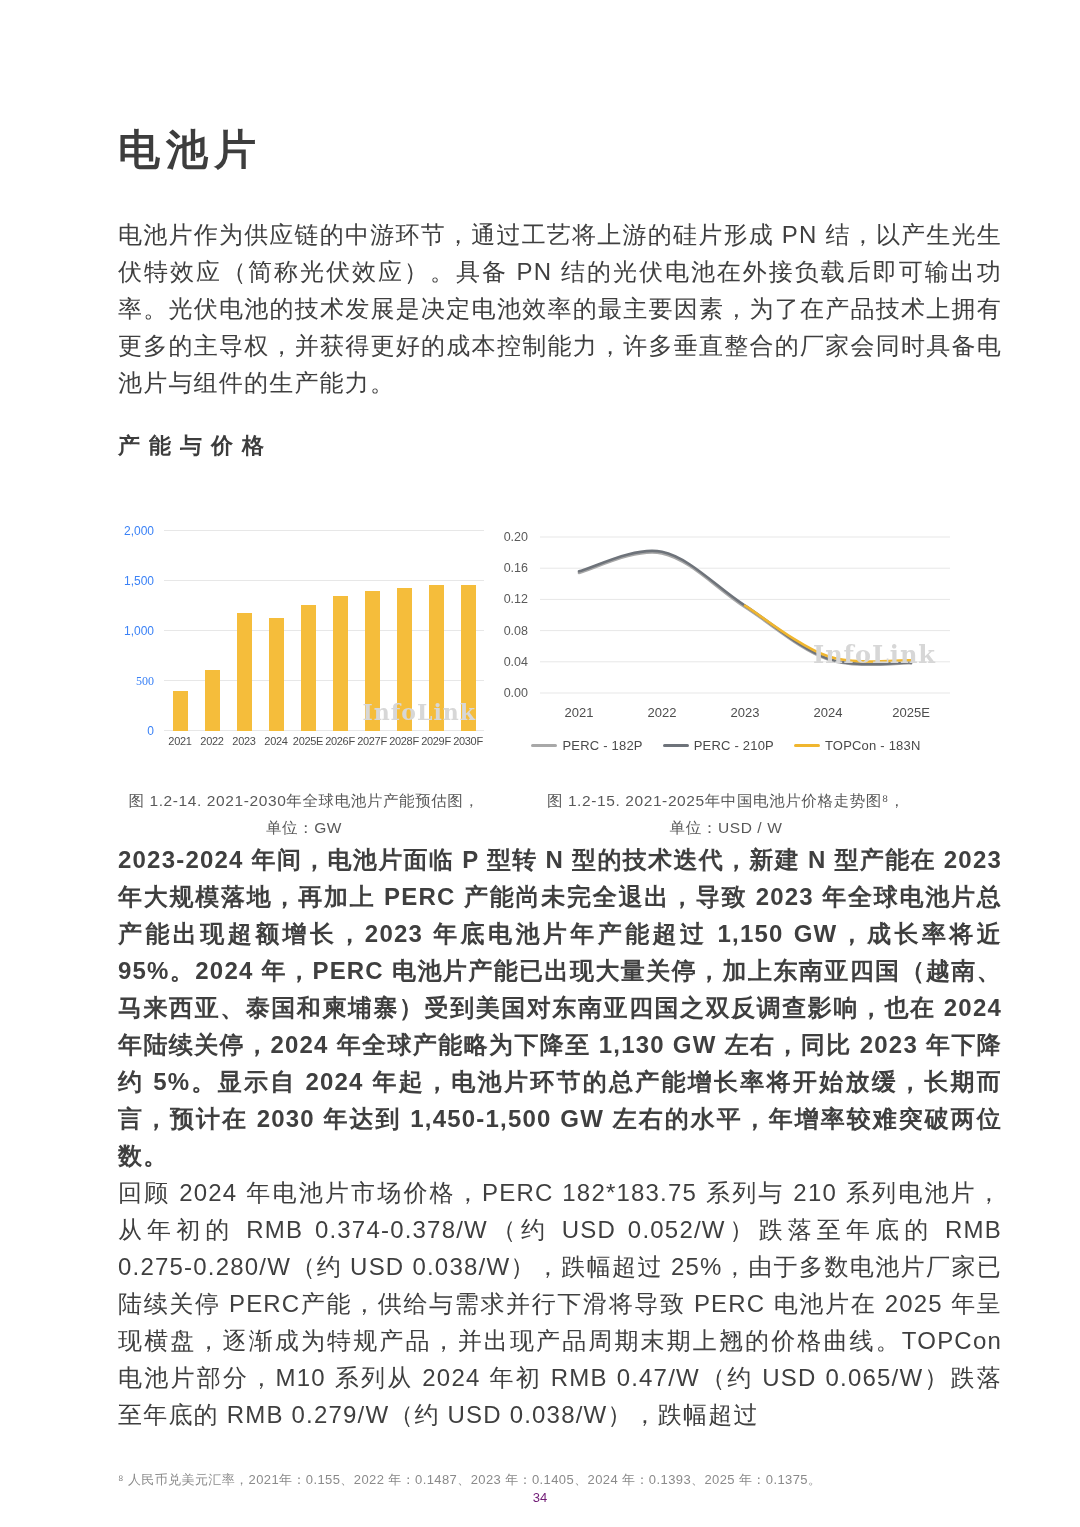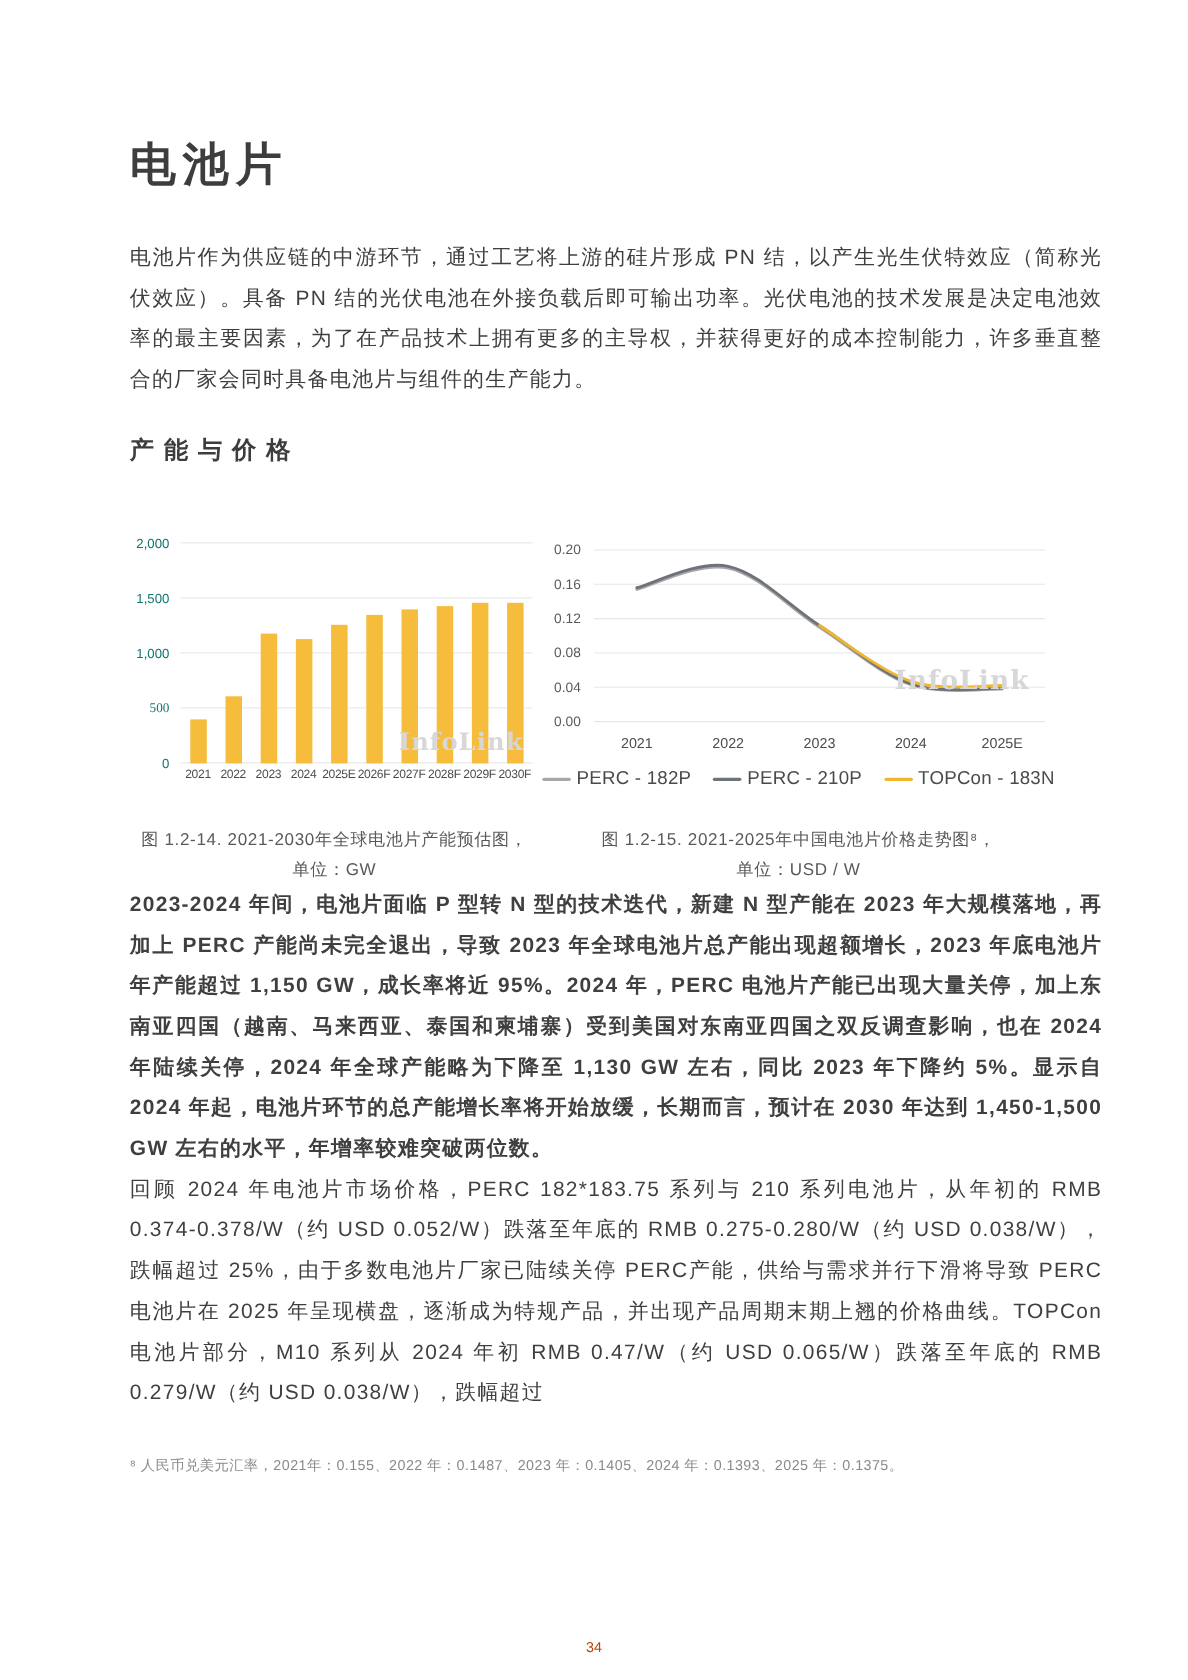--- a/index.html
+++ b/index.html
@@ -16,21 +16,21 @@
   }
   h1.title{
     margin:0 0 38px 0;
     font-size:42px;
     font-weight:700;
     letter-spacing:6px;
     color:#3d3d3d;
   }
   p.body-text{
     margin:0;
-    font-size:19px;
+    font-size:24px;
     line-height:37px;
     letter-spacing:1.2px;
     text-align:justify;
     color:#3f3f3f;
   }
   h2.section-heading{
     margin:30px 0 0 0;
     font-size:22px;
     font-weight:700;
     letter-spacing:9px;
@@ -49,21 +49,21 @@
   .bar-plot{
     position:absolute;left:46px;top:8px;
     width:320px;height:200px;
   }
   .grid-h{
     position:absolute;left:0;right:0;height:1px;background:#e7e7e7;
   }
   .bar-ylab{
     position:absolute;right:calc(100% + 10px);
     transform:translateY(50%);
-    font-size:12px;color:#0f766e;white-space:nowrap;
+    font-size:12px;color:#3b82f6;white-space:nowrap;
   }
   .bar{
     position:absolute;bottom:0;width:15px;border-radius:0;
   }
   .bar-xlab{
     position:absolute;top:204px;
     transform:translateX(-50%);
     font-size:11px;color:#4d4d4d;white-space:nowrap;
     letter-spacing:-0.3px;
   }
@@ -78,42 +78,42 @@
   .watermark.bar-wm{right:14px;bottom:32px;font-size:22px;}
   .watermark.line-wm{right:26px;bottom:60px;font-size:24px;}
   
   .line-chart{position:relative;height:206px;}
   .legend{
     display:flex;justify-content:center;align-items:center;
     gap:20px;margin-top:4px;height:24px;
   }
   .legend-item{display:flex;align-items:center;gap:5px;}
   .legend-swatch{display:inline-block;width:26px;height:3px;border-radius:2px;}
-  .legend-label{font-size:17px;color:#4a4a4a;letter-spacing:0.2px;}
+  .legend-label{font-size:13px;color:#4a4a4a;letter-spacing:0.2px;}
   
   .caption{
     margin-top:30px;
     text-align:center;
     font-size:15.5px;
     line-height:27px;
     color:#595959;
     letter-spacing:0.6px;
   }
   
   .para-2{margin-top:56px;font-weight:bold;}
   .para-3{margin-top:40px;}
   .footnote{
     margin-top:38px;
     font-size:13px;
     color:#8a8a8a;
     letter-spacing:0.4px;
   }
   .page-number{
     position:absolute;left:0;bottom:22px;width:100%;
-    text-align:center;font-size:13px;color:#c2410c;
+    text-align:center;font-size:13px;color:#701a75;
   }
 </style>
 </head>
 <body>
 
 <div class="page">
 
   <h1 class="title">电池片</h1>
 
   <p class="body-text">电池片作为供应链的中游环节，通过工艺将上游的硅片形成 PN 结，以产生光生伏特效应（简称光伏效应）。具备 PN 结的光伏电池在外接负载后即可输出功率。光伏电池的技术发展是决定电池效率的最主要因素，为了在产品技术上拥有更多的主导权，并获得更好的成本控制能力，许多垂直整合的厂家会同时具备电池片与组件的生产能力。</p>

